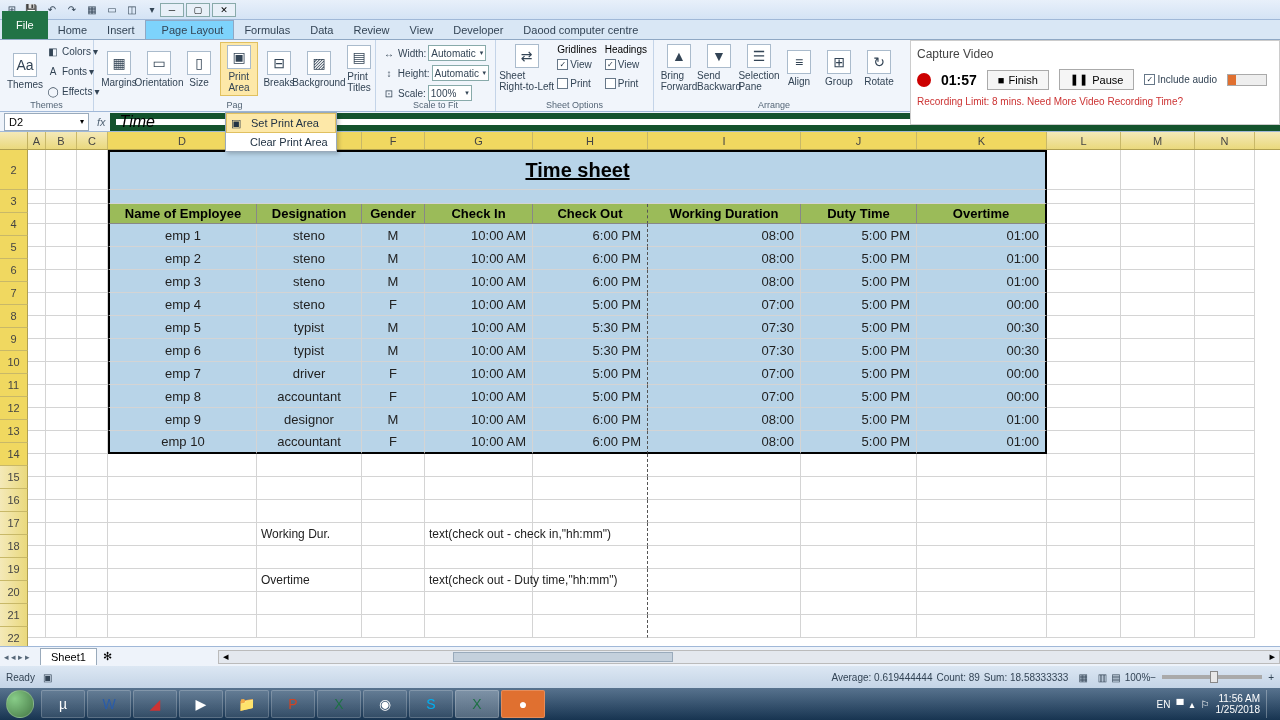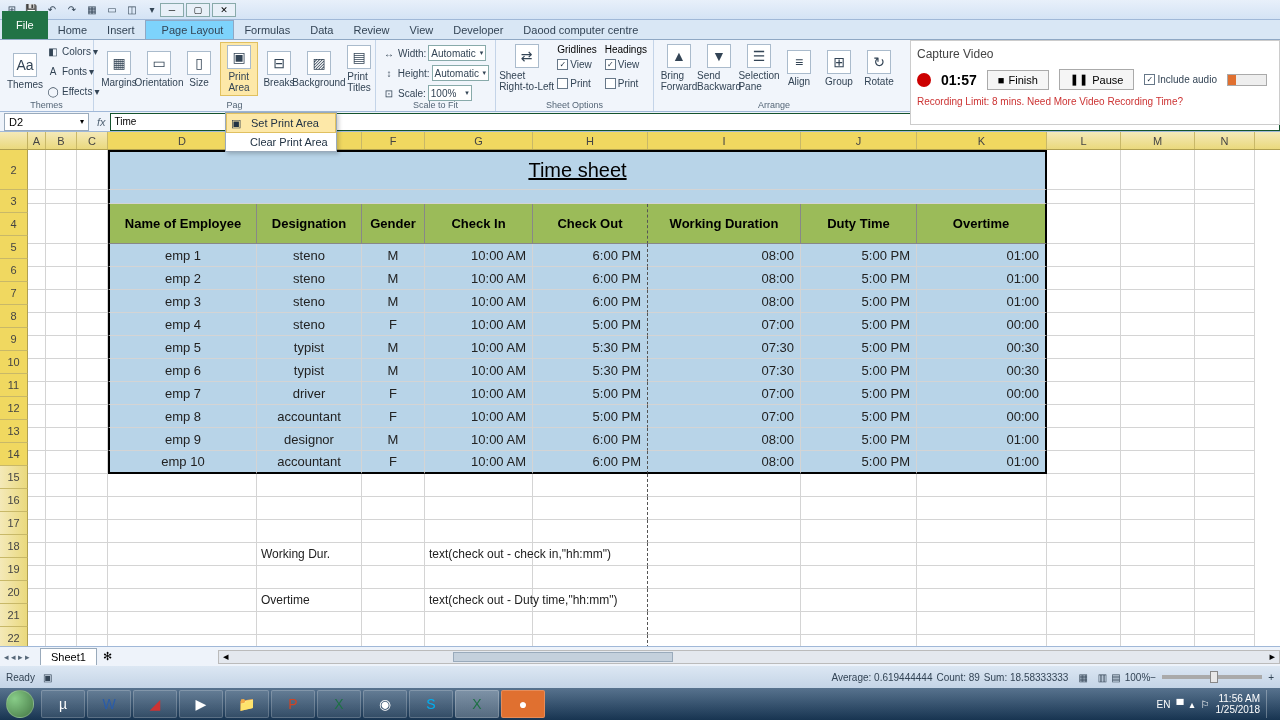--- a/index.html
+++ b/index.html
@@ -45,36 +45,36 @@
 .rec-dot { width: 14px; height: 14px; background: #c00; border-radius: 50%; }
 .cap-time { font-size: 14px; font-weight: bold; }
 .cap-btn { border: 1px solid #aaa; background: #f5f5f5; padding: 3px 10px; font-size: 11px; display: flex; align-items: center; gap: 4px; }
 .cap-link { color: #c33; font-size: 10px; margin-top: 6px; }
 .cap-prog { width: 40px; height: 12px; border: 1px solid #aaa; background: linear-gradient(to right, #e07030 20%, #eee 20%); }
 
 
 .formula-bar { height: 20px; background: #eef3fa; border-bottom: 1px solid #a0b8d8; display: flex; align-items: center; }
 .name-box { width: 85px; height: 18px; border: 1px solid #9ab; background: #fff; margin: 0 4px; display: flex; align-items: center; padding: 0 4px; font-size: 11px; justify-content: space-between; }
 .fx-label { font-style: italic; font-size: 11px; color: #567; margin: 0 4px; }
-.formula-input { flex: 1; height: 18px; border: 1px solid #14532d; background: #fff; padding: 0 4px; font-size: 10px; display: flex; align-items: center; }
+.formula-input { flex: 1; height: 18px; border: 6px solid #14532d; background: #fff; padding: 0 4px; font-size: 16px; display: flex; align-items: center; font-style: italic; }
 
 
 .sheet-area { position: absolute; top: 132px; left: 0; right: 0; bottom: 42px; overflow: hidden; }
 .colheads { display: flex; height: 18px; background: linear-gradient(#f4e9b8, #ead97d); border-bottom: 1px solid #b0a050; }
 .corner { width: 28px; border-right: 1px solid #c0b060; background: linear-gradient(#f4e9b8, #ead97d); }
 .colhead { text-align: center; font-size: 11px; color: #444; border-right: 1px solid #c8b868; display: flex; align-items: center; justify-content: center; }
 .colhead.sel { background: #f0d860; }
 .rowheads { position: absolute; left: 0; top: 18px; width: 28px; }
 .rowhead { height: 23px; background: linear-gradient(to right, #f4e9b8, #ead97d); border-bottom: 1px solid #c8b868; border-right: 1px solid #b0a050; text-align: center; font-size: 11px; color: #444; display: flex; align-items: center; justify-content: center; }
 .rowhead.sel { background: #f0d860; }
 .grid { position: absolute; left: 28px; top: 18px; right: 0; bottom: 0; }
 .gridrow { display: flex; height: 23px; }
 .cell { border-right: 1px solid #d4d4d4; border-bottom: 1px solid #d4d4d4; font-size: 12px; color: #222; display: flex; align-items: center; padding: 0 4px; overflow: hidden; white-space: nowrap; }
 
-.title-cell { background: #b8d4e8; font-size: 20px; font-weight: normal; text-decoration: underline; justify-content: center; color: #000; text-align: right; }
+.title-cell { background: #b8d4e8; font-size: 20px; font-weight: bold; text-decoration: underline; justify-content: center; color: #000; text-align: right; }
 .blank-blue { background: #b8d4e8; }
 .header-cell { background: #9bbb59; font-weight: bold; font-size: 13px; justify-content: center; color: #000; border-right: 1px solid #888; border-bottom: 1px solid #888; }
 .data-cell { background: #b8d4e8; justify-content: center; font-family: 'Century Gothic', sans-serif; font-size: 13px; }
 .data-cell.r { justify-content: flex-end; padding-right: 6px; }
 .print-dash { border-right: 1px dashed #555 !important; }
 
 
 .cA { width: 18px; } .cB { width: 31px; } .cC { width: 31px; }
 .cD { width: 149px; } .cE { width: 105px; } .cF { width: 63px; }
 .cG { width: 108px; } .cH { width: 115px; } .cI { width: 153px; }
@@ -381,21 +381,21 @@
       </div>
       <div class="gridrow" style="height: 14px;">
         <div class="cell cA"></div>
         <div class="cell cB"></div>
         <div class="cell cC"></div>
         <div class="cell cD blank-blue" style="width: 939px; border-left: 2px solid rgb(0, 0, 0); border-right: 2px solid rgb(0, 0, 0);"></div>
         <div class="cell cL"></div>
         <div class="cell cM"></div>
         <div class="cell cN"></div>
       </div>
-      <div class="gridrow" style="height: 40px;">
+      <div class="gridrow" style="height: 20px;">
         <div class="cell cA"></div>
         <div class="cell cB"></div>
         <div class="cell cC"></div>
         <div class="cell cD header-cell" style="border-left: 2px solid rgb(0, 0, 0);">Name of Employee</div>
         <div class="cell cE header-cell">Designation</div>
         <div class="cell cF header-cell">Gender</div>
         <div class="cell cG header-cell">Check In</div>
         <div class="cell cH header-cell print-dash">Check Out</div>
         <div class="cell cI header-cell">Working Duration</div>
         <div class="cell cJ header-cell">Duty Time</div>

